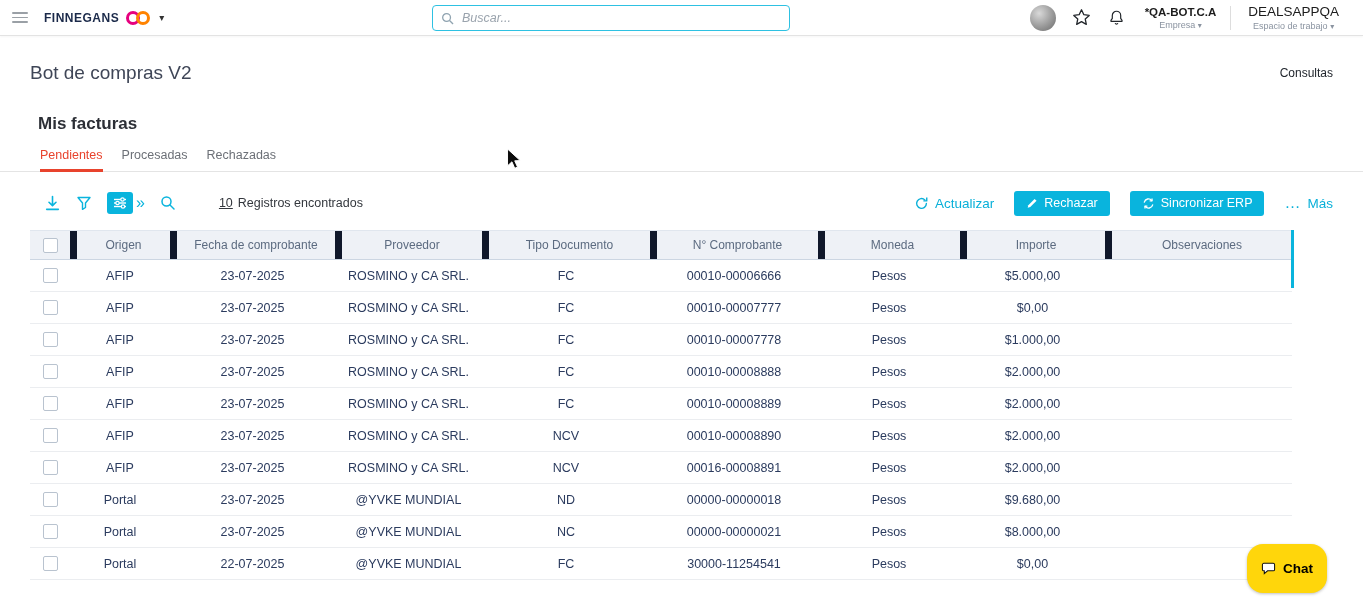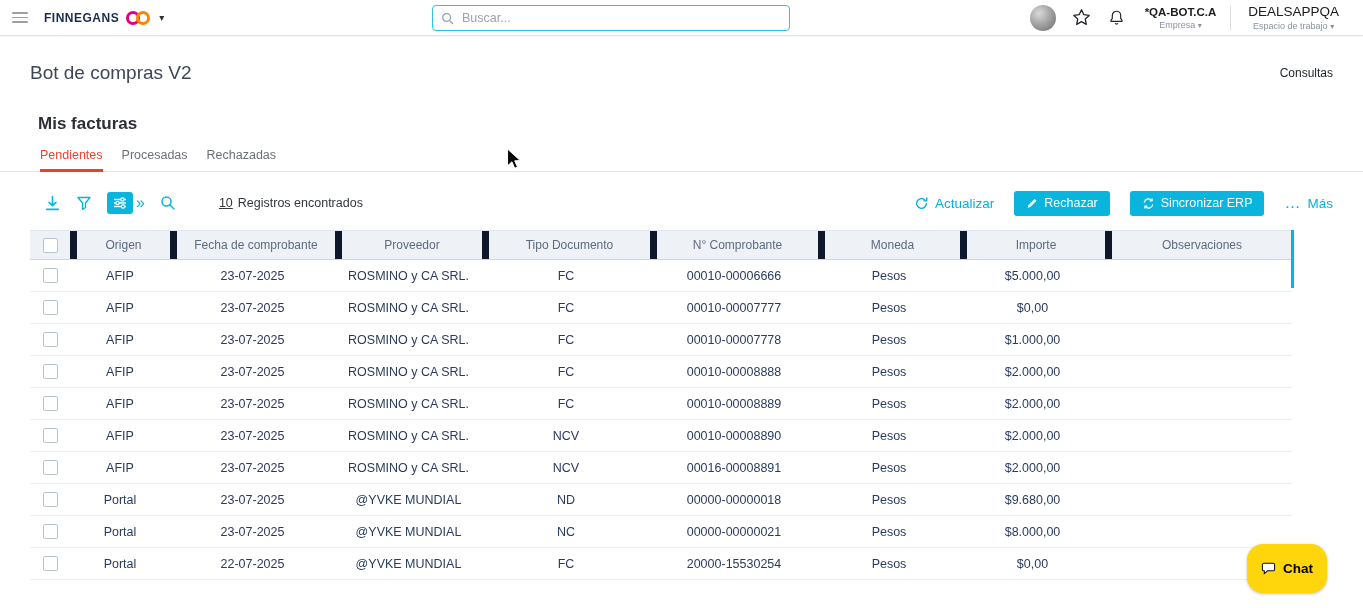--- a/index.html
+++ b/index.html
@@ -26,21 +26,21 @@
   .caret { font-size:10px; color:#333; }
 
   .search-wrap {
     position:absolute; left:432px; top:5px; width:358px; height:26px;
     border:1px solid #2ec1e2; border-radius:4px; display:flex; align-items:center;
     padding:0 8px; background:#fff;
   }
   .search-wrap svg { flex:0 0 auto; }
   .search-wrap input {
     border:none; outline:none; flex:1; font-size:12.5px; margin-left:6px;
-    font-family:"Liberation Sans", sans-serif; color:#444;
+    font-family:"Liberation Sans", sans-serif; color:#444;font-style:italic;
   }
   .search-wrap input::placeholder { color:#9aa3ad; }
 
   .topbar-right { margin-left:auto; display:flex; align-items:center; gap:15px; padding-right:8px; }
   .globe {
     width:26px; height:26px; border-radius:50%;
     background:radial-gradient(circle at 35% 32%, #d9d9d9, #9a9a9a 55%, #6e6e6e 95%);
     cursor:pointer;
   }
   .icon-btn { cursor:pointer; display:flex; align-items:center; }
@@ -397,21 +397,21 @@
         <div class="td"></div>
       </div>
       <div class="tr">
         <div class="td cell-check">
           <span class="checkbox"></span>
         </div>
         <div class="td">Portal</div>
         <div class="td">22-07-2025</div>
         <div class="td">@YVKE MUNDIAL</div>
         <div class="td">FC</div>
-        <div class="td">20000-15530254</div>
+        <div class="td">30000-11254541</div>
         <div class="td">Pesos</div>
         <div class="td">$0,00</div>
         <div class="td"></div>
       </div>
     </div>
   <div class="scrollbar"></div>
 </div>
 
 <div class="chat-btn">
   <svg width="15" height="15" viewBox="0 0 16 16">

